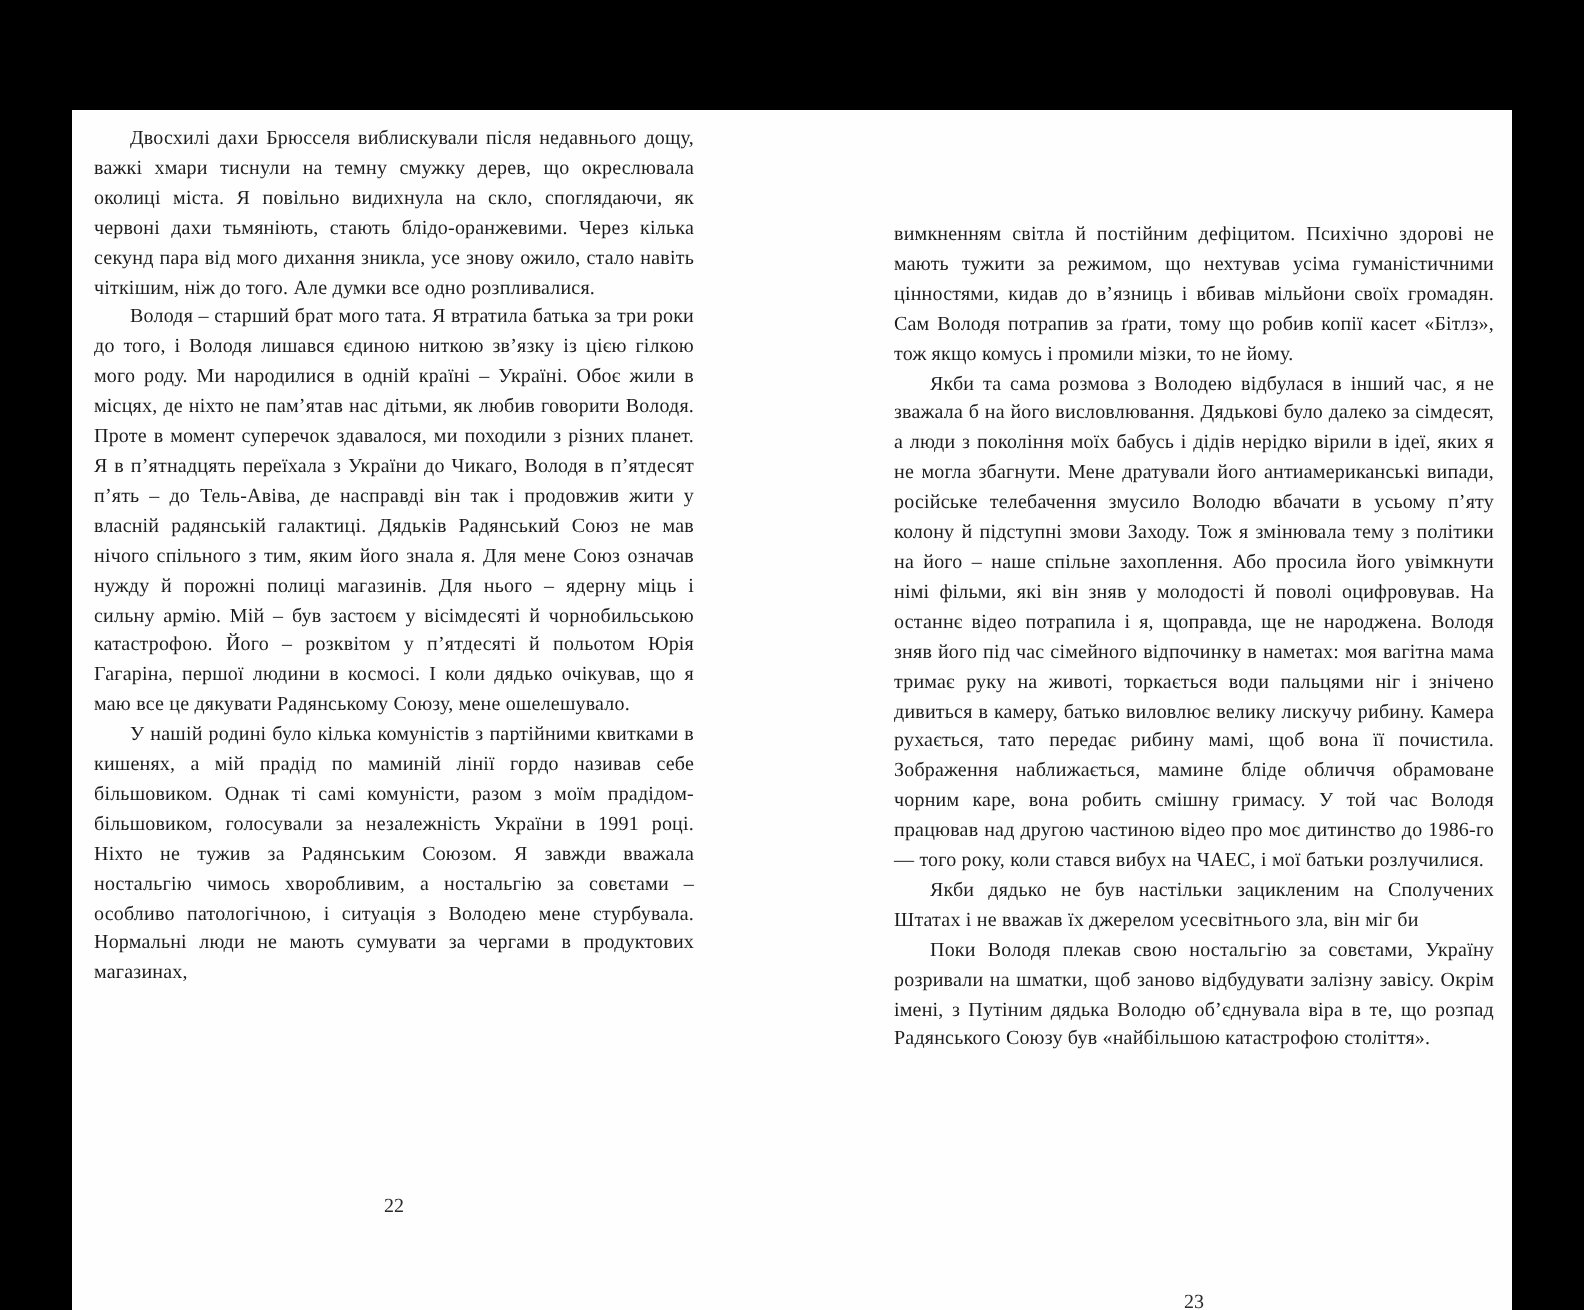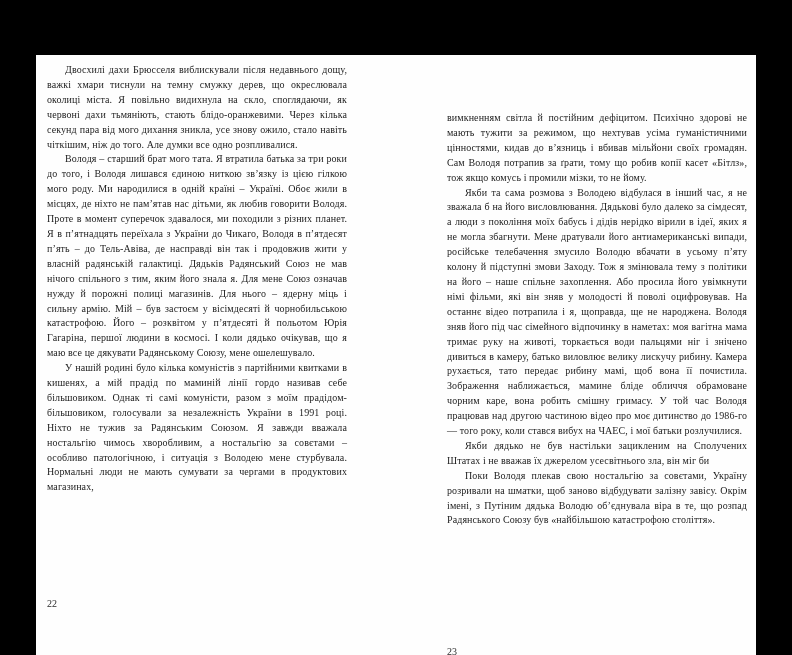--- a/index.html
+++ b/index.html
@@ -46,20 +46,21 @@
     margin: 0;
   }
   .page-text p.para.indent {
     text-indent: 18px;
   }
   .page-number {
     position: absolute;
     bottom: 46px;
     left: 0;
     width: 100%;
+    text-align: center;
     font-size: 10px;
     color: #2a2a2a;
   }
 </style>
 </head>
 <body>
 
 <div class="viewport">
   <div class="spread">
 

